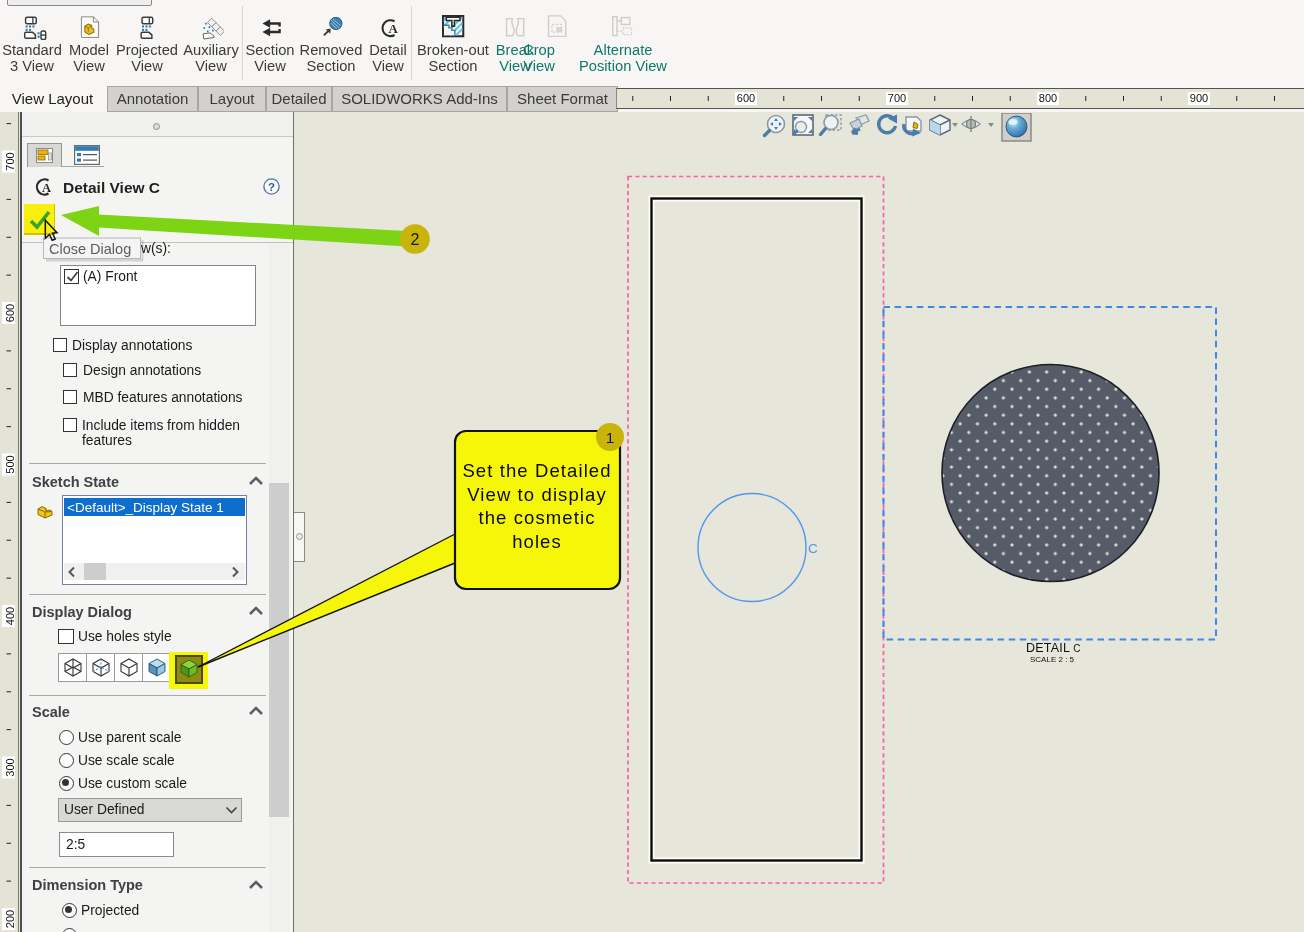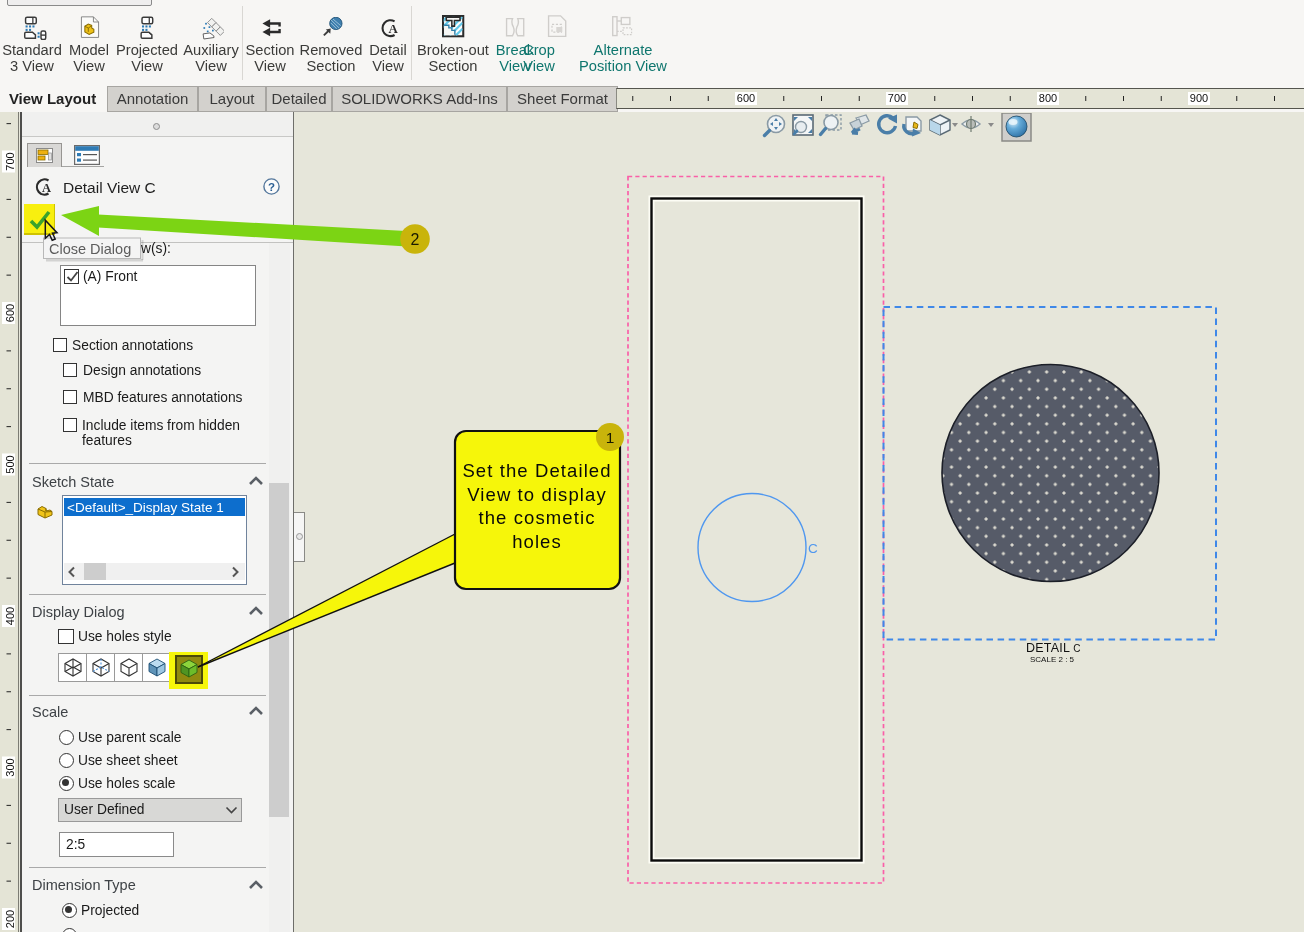--- a/index.html
+++ b/index.html
@@ -9,21 +9,21 @@
 .tbl.dis{color:#0f766e;}
 .tsep{position:absolute;top:6px;width:1px;height:74px;background:#d9d7d3;}
 #tabbar{position:absolute;left:0;top:86px;width:616px;height:26px;background:#f7f6f4;}
 .tab{position:absolute;top:0;height:24px;background:#d3d1cd;border:1px solid #a7a5a1;
 font-size:15px;color:#3a3a3a;text-align:center;line-height:24px;}
 #canvas{position:absolute;left:0;top:112px;width:1304px;height:820px;background:#e6e6da;}
 #vruler{position:absolute;left:0;top:112px;width:19px;height:820px;background:#e4e4d6;border-right:1px solid #7c7c74;box-sizing:border-box;}
 #hruler{position:absolute;left:616px;top:88px;width:688px;height:21px;background:#e4e4d6;border-top:1px solid #55554e;border-bottom:1px solid #55554e;border-left:1px solid #8a8a82;box-sizing:border-box;}
 #panel{position:absolute;left:20px;top:112px;width:274px;height:820px;background:#f4f4f3;
 border-left:2px solid #4e4e4c;box-sizing:border-box;}
-#panel .hdr{font-weight:normal;font-size:14.5px;color:#3e4246;}
+#panel .hdr{font-weight:bold;font-size:14.5px;color:#3e4246;}
 .chk{position:absolute;width:14px;height:14px;background:#fff;border:1.5px solid #333;box-sizing:border-box;}
 .lbl{position:absolute;font-size:13.8px;color:#1a1a1a;white-space:nowrap;}
 .radio{position:absolute;width:15px;height:15px;background:#fff;border:1.7px solid #333;border-radius:50%;box-sizing:border-box;}
 .radio.on:after{content:"";position:absolute;left:2.2px;top:2.2px;width:7px;height:7px;background:#333;border-radius:50%;}
 .sep{position:absolute;left:7px;width:237px;height:1px;background:#a9a9a9;}
 </style></head><body>
 <div id="toolbar">
     <div class="abs" style="left:7px;top:-8px;width:143px;height:12px;border:1px solid #8a8a8a;background:#efeeee;border-radius:2px"></div>
     <svg class="abs" style="left:23px;top:16px" width="24" height="24" viewBox="0 0 23.8 23.8">
       <g transform="scale(0.85)">
@@ -171,21 +171,21 @@
     <div class="tbl" style="left:141px;width:140px">Auxiliary<br>View</div>
     <div class="tbl" style="left:200px;width:140px">Section<br>View</div>
     <div class="tbl" style="left:261px;width:140px">Removed<br>Section</div>
     <div class="tbl" style="left:318px;width:140px">Detail<br>View</div>
     <div class="tbl" style="left:383px;width:140px">Broken-out<br>Section</div>
     <div class="tbl dis" style="left:445px;width:140px">Break<br>View</div>
     <div class="tbl dis" style="left:469px;width:140px">Crop<br>View</div>
     <div class="tbl dis" style="left:553px;width:140px">Alternate<br>Position View</div>
   </div>
 <div id="tabbar">
-    <div class="abs" style="left:0;top:0;width:105px;height:26px;background:#f7f6f4;font-weight:bold;font-size:15px;color:#222;text-align:center;line-height:25px">View Layout</div>
+    <div class="abs" style="left:0;top:0;width:105px;height:26px;background:#f7f6f4;font-weight:normal;font-size:15px;color:#222;text-align:center;line-height:25px">View Layout</div>
     <div class="tab" style="left:107px;width:89px">Annotation</div>
     <div class="tab" style="left:198px;width:66px">Layout</div>
     <div class="tab" style="left:266px;width:64px">Detailed</div>
     <div class="tab" style="left:332px;width:173px">SOLIDWORKS Add-Ins</div>
     <div class="tab" style="left:507px;width:109px">Sheet Format</div>
   </div>
 <div id="canvas"></div>
 <div id="hruler">
     <svg class="abs" style="left:0px;top:0px" width="688" height="19" viewBox="0 0 688 19">
       <line x1="15.75" y1="7" x2="15.75" y2="12" stroke="#222" stroke-width="1"></line>
@@ -286,21 +286,21 @@
     <svg class="abs" style="left:247px;top:136px" width="18" height="12">
       <path d="M2,9 L9,3 L16,9" fill="none" stroke="#55595e" stroke-width="2.8"></path>
     </svg>
     <div class="abs" style="left:38px;top:153px;width:196px;height:61px;background:#fff;border:1px solid #858585;box-sizing:border-box"></div>
     <div class="chk" style="left:42px;top:157px;width:15px;height:15px"></div>
     <svg class="abs" style="left:43px;top:157px" width="15" height="15" viewBox="0 0 15 15">
       <path d="M2.5,8 L6,11.5 L12.5,3" fill="none" stroke="#444" stroke-width="1.8"></path>
     </svg>
     <div class="lbl" style="left:61px;top:157px">(A) Front</div>
     <div class="chk" style="left:31px;top:226px"></div>
-    <div class="lbl" style="left:50px;top:226px">Section annotations</div>
+    <div class="lbl" style="left:50px;top:226px">Display annotations</div>
     <div class="chk" style="left:41px;top:251px"></div>
     <div class="lbl" style="left:61px;top:251px">Design annotations</div>
     <div class="chk" style="left:41px;top:278px"></div>
     <div class="lbl" style="left:61px;top:278px">MBD features annotations</div>
     <div class="chk" style="left:41px;top:306px"></div>
     <div class="lbl" style="left:60px;top:306px">Include items from hidden<br>features</div>
     <div class="sep" style="top:351px"></div>
     <div class="abs hdr" style="left:10px;top:362px">Sketch State</div>
     <svg class="abs" style="left:226px;top:363px" width="16" height="12">
       <path d="M2,9 L8,3 L14,9" fill="none" stroke="#5a5f66" stroke-width="2.6"></path>
@@ -366,23 +366,23 @@
       <path d="M19,5.5 L11,10 L11,18 L19,13.5 Z" fill="#6cbc2a" stroke="#2e6212" stroke-width="0.9"></path>
     </svg>
     <div class="sep" style="top:583px"></div>
     <div class="abs hdr" style="left:10px;top:592px">Scale</div>
     <svg class="abs" style="left:226px;top:593px" width="16" height="12">
       <path d="M2,9 L8,3 L14,9" fill="none" stroke="#5a5f66" stroke-width="2.6"></path>
     </svg>
     <div class="radio" style="left:37px;top:618px"></div>
     <div class="lbl" style="left:56px;top:618px">Use parent scale</div>
     <div class="radio" style="left:37px;top:641px"></div>
-    <div class="lbl" style="left:56px;top:641px">Use sheet sheet</div>
+    <div class="lbl" style="left:56px;top:641px">Use scale scale</div>
     <div class="radio on" style="left:37px;top:664px"></div>
-    <div class="lbl" style="left:56px;top:664px">Use holes scale</div>
+    <div class="lbl" style="left:56px;top:664px">Use custom scale</div>
     <div class="abs" style="left:36px;top:686px;width:184px;height:24px;background:#d8d8d6;border:1px solid #999;box-sizing:border-box"></div>
     <div class="lbl" style="left:42px;top:690px">User Defined</div>
     <svg class="abs" style="left:203px;top:694px" width="13" height="9" viewBox="0 0 13 9">
       <path d="M1.5,1.5 L6.5,6.5 L11.5,1.5" fill="none" stroke="#444" stroke-width="1.6"></path>
     </svg>
     <div class="abs" style="left:37px;top:720px;width:115px;height:25px;background:#fff;border:1px solid #8a8a8a;box-sizing:border-box"></div>
     <div class="lbl" style="left:44px;top:725px">2:5</div>
     <div class="sep" style="top:755px"></div>
     <div class="abs hdr" style="left:10px;top:765px">Dimension Type</div>
     <svg class="abs" style="left:226px;top:767px" width="16" height="12">

